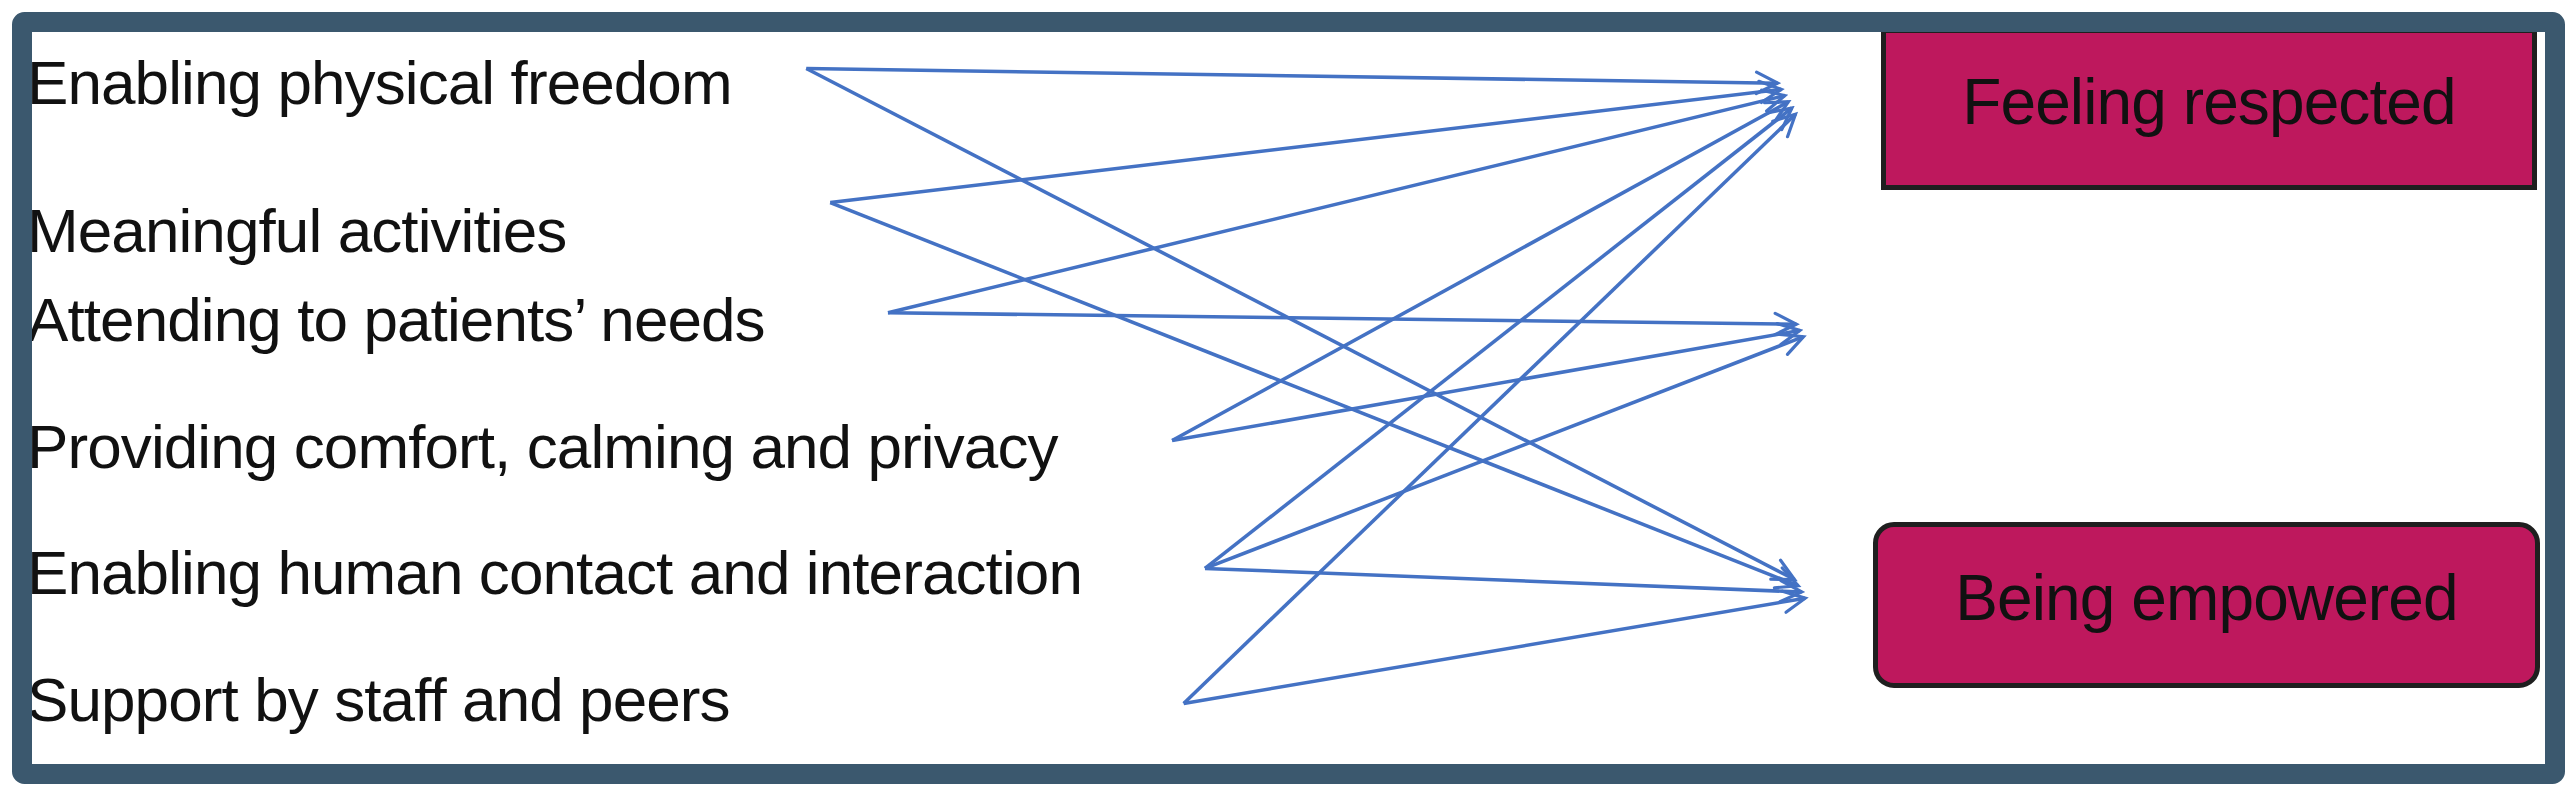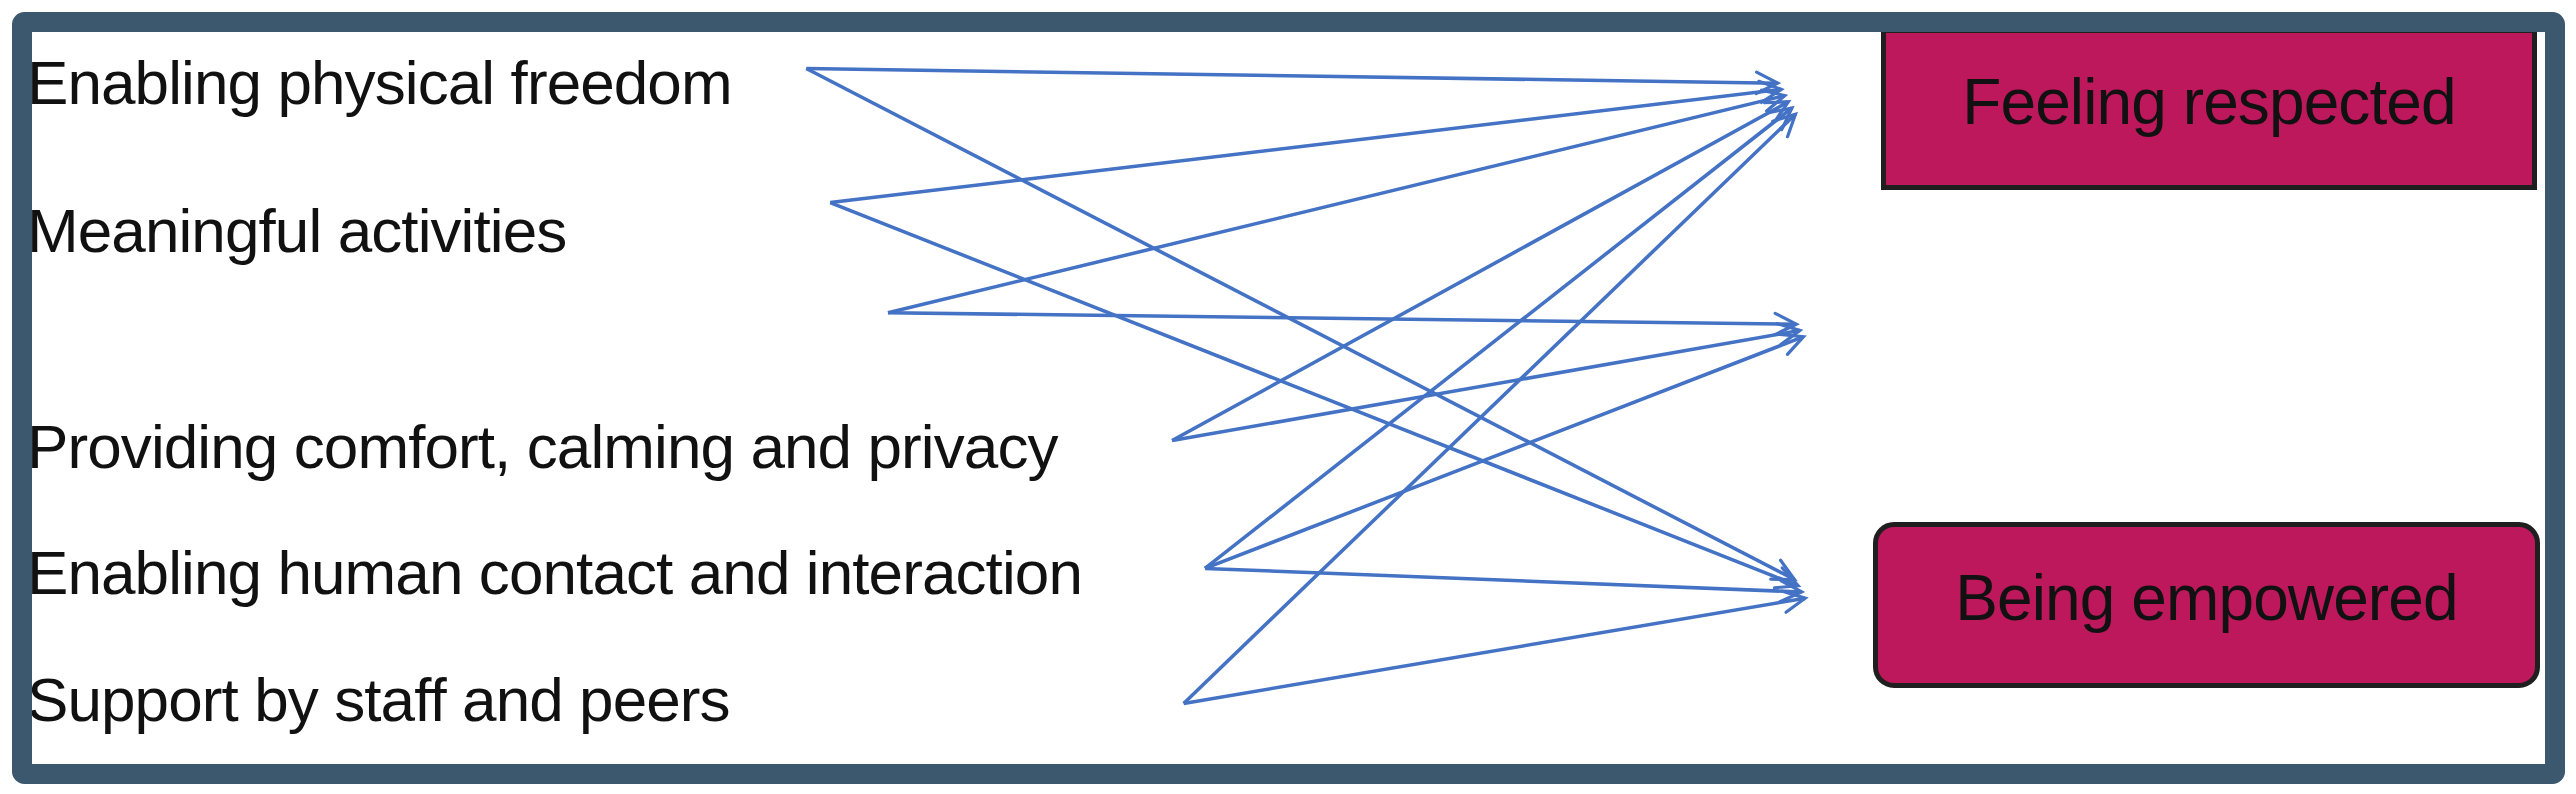--- a/index.html
+++ b/index.html
@@ -77,20 +77,21 @@
         <line x1="1357" y1="640" x2="2029" y2="666.5" stroke="#4472C4" stroke-width="4" marker-end="url(#arrowhead)"></line>
         <line x1="1333" y1="792" x2="2033" y2="673.5" stroke="#4472C4" stroke-width="4" marker-end="url(#arrowhead)"></line>
         <line x1="1000" y1="352" x2="2023" y2="365" stroke="#4472C4" stroke-width="4" marker-end="url(#arrowhead)"></line>
         <line x1="1320" y1="496" x2="2027" y2="372" stroke="#4472C4" stroke-width="4" marker-end="url(#arrowhead)"></line>
         <line x1="1357" y1="640" x2="2031" y2="379" stroke="#4472C4" stroke-width="4" marker-end="url(#arrowhead)"></line>
       </g>
   </svg>
 
   <div class="left-label" style="top: 40px;">Enabling physical freedom</div>
   <div class="left-label" style="top: 151px; margin-top: 37px;">Meaningful activities</div>
+  <div class="left-label" style="top: 277px;">Attending to patients’ needs</div>
   <div class="left-label" style="top: 530px;">Enabling human contact and interaction</div>
   <div class="left-label" style="top: 404px;">Providing comfort, calming and privacy</div>
   <div class="left-label" style="top: 657px;">Support by staff and peers</div>
 
   <div class="outcome-box" style="left: 1881px; top: 28px; width: 656px; height: 162px;">
     <span>Feeling respected</span>
   </div>
   <div class="outcome-box" style="left: 1873px; top: 522px; width: 667px; height: 166px; border-radius: 21px;">
     <span>Being empowered</span>
   </div>

